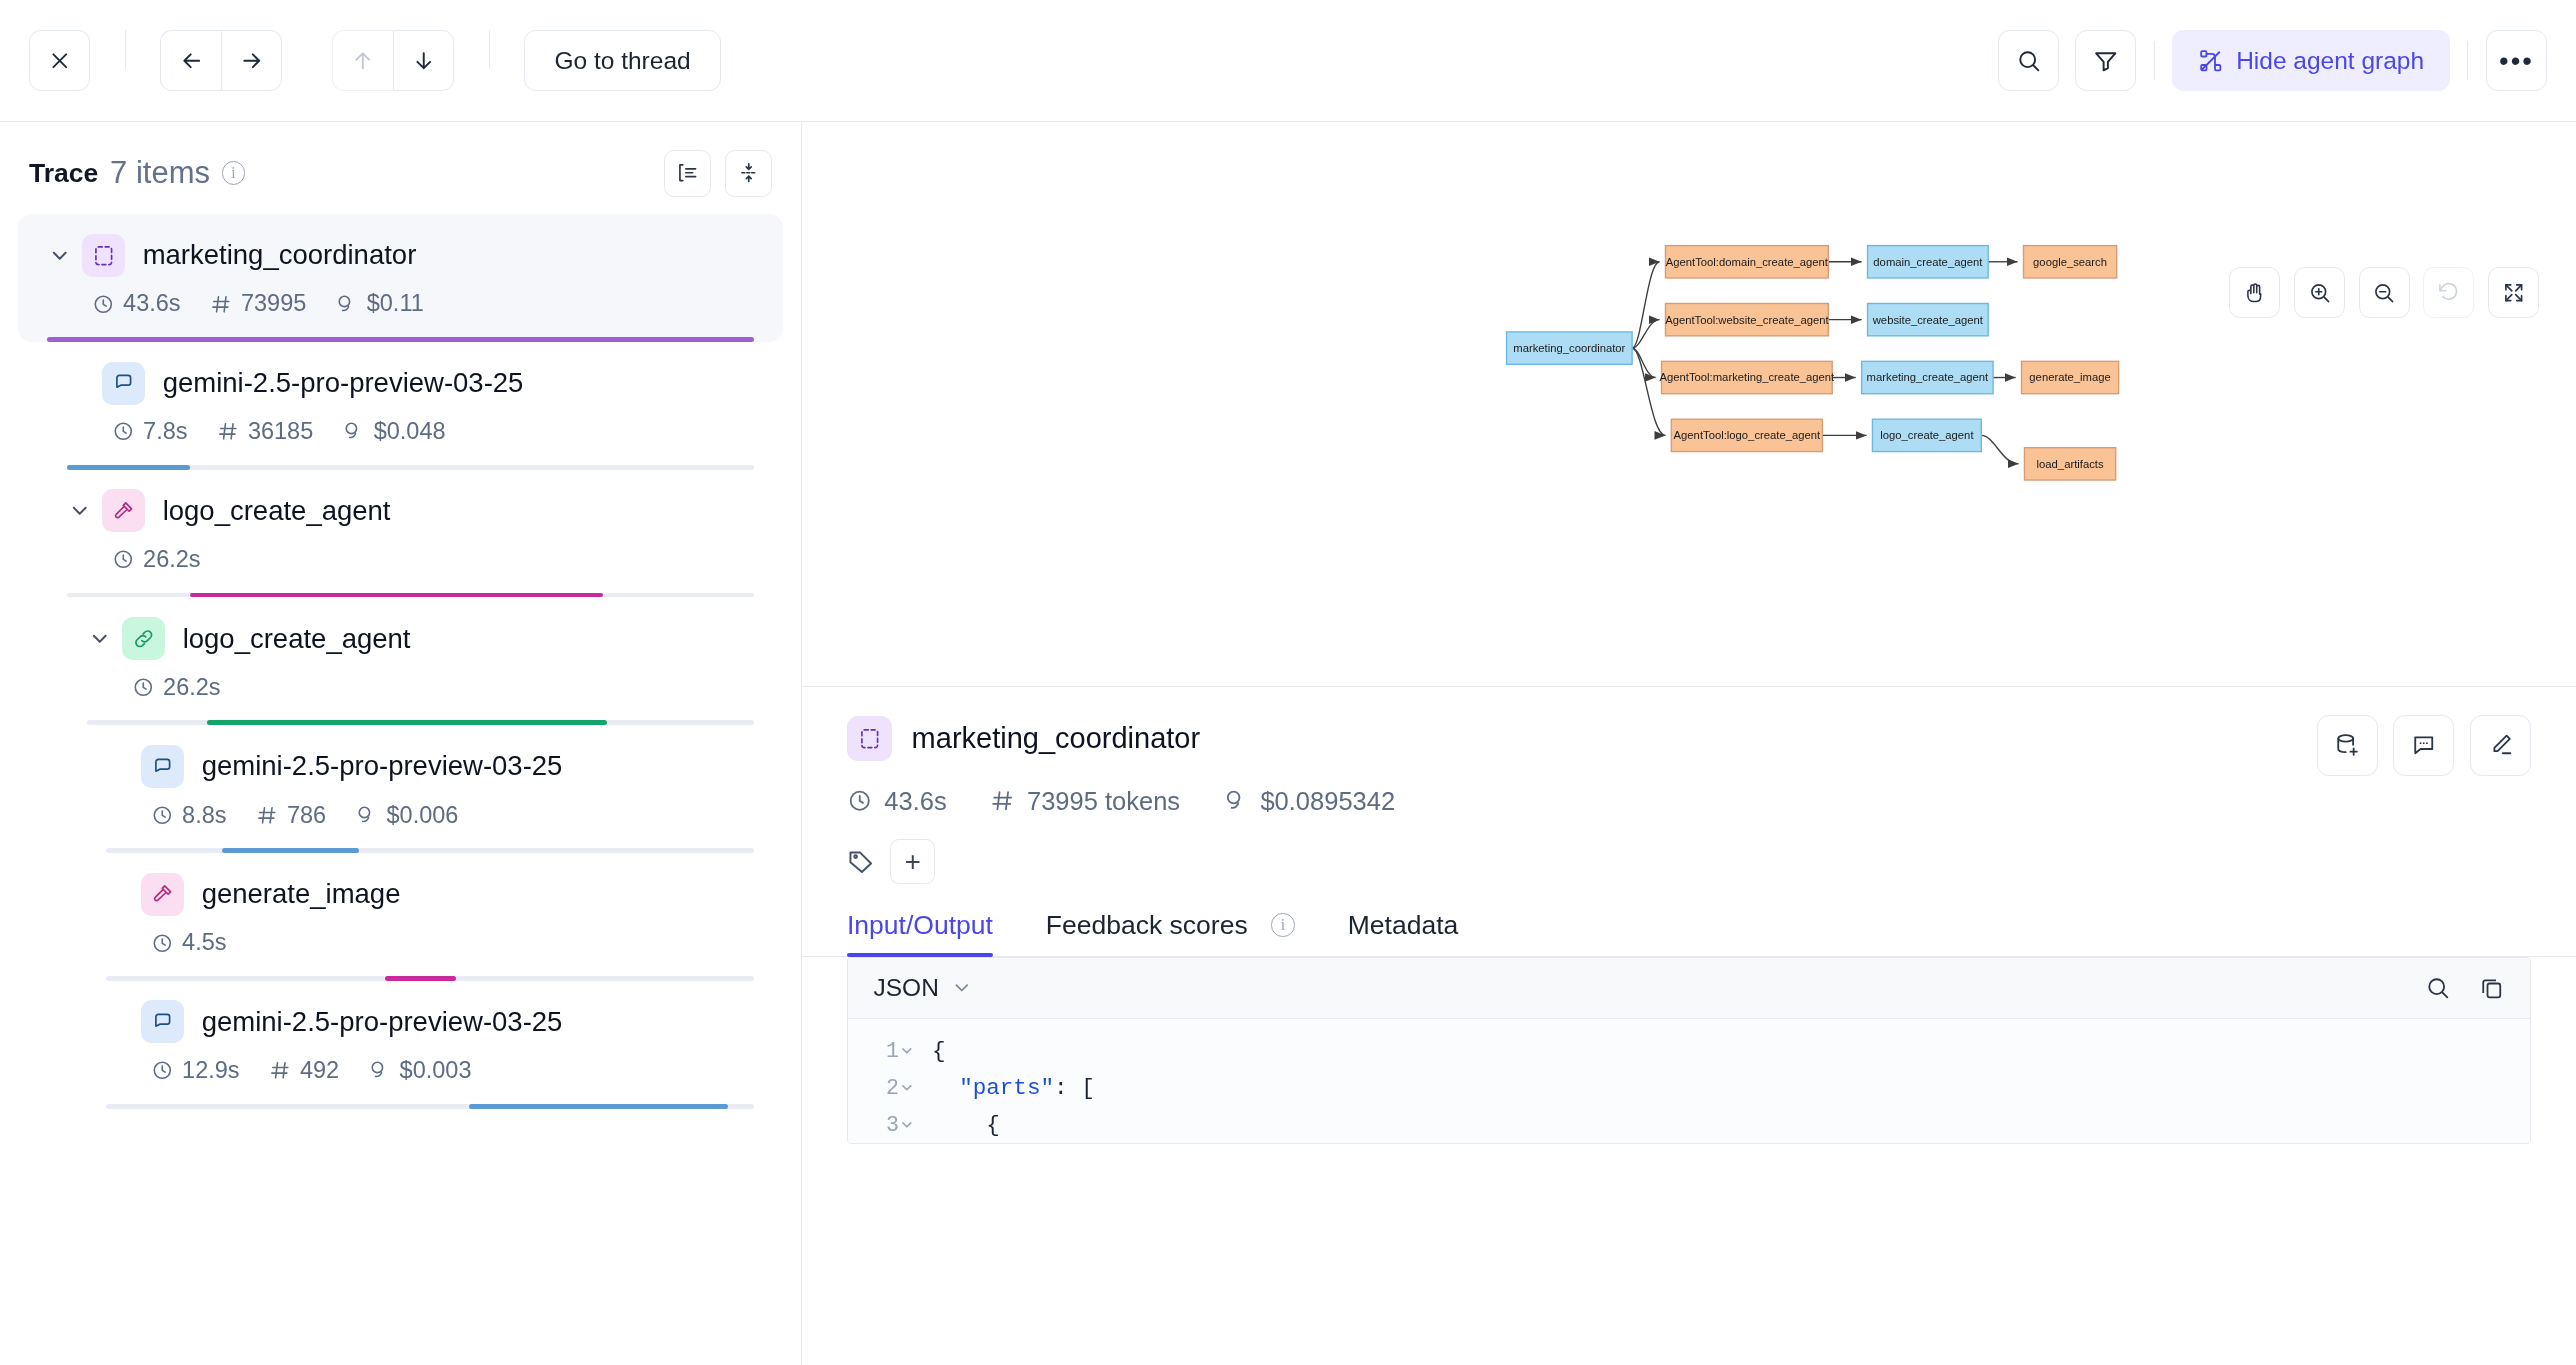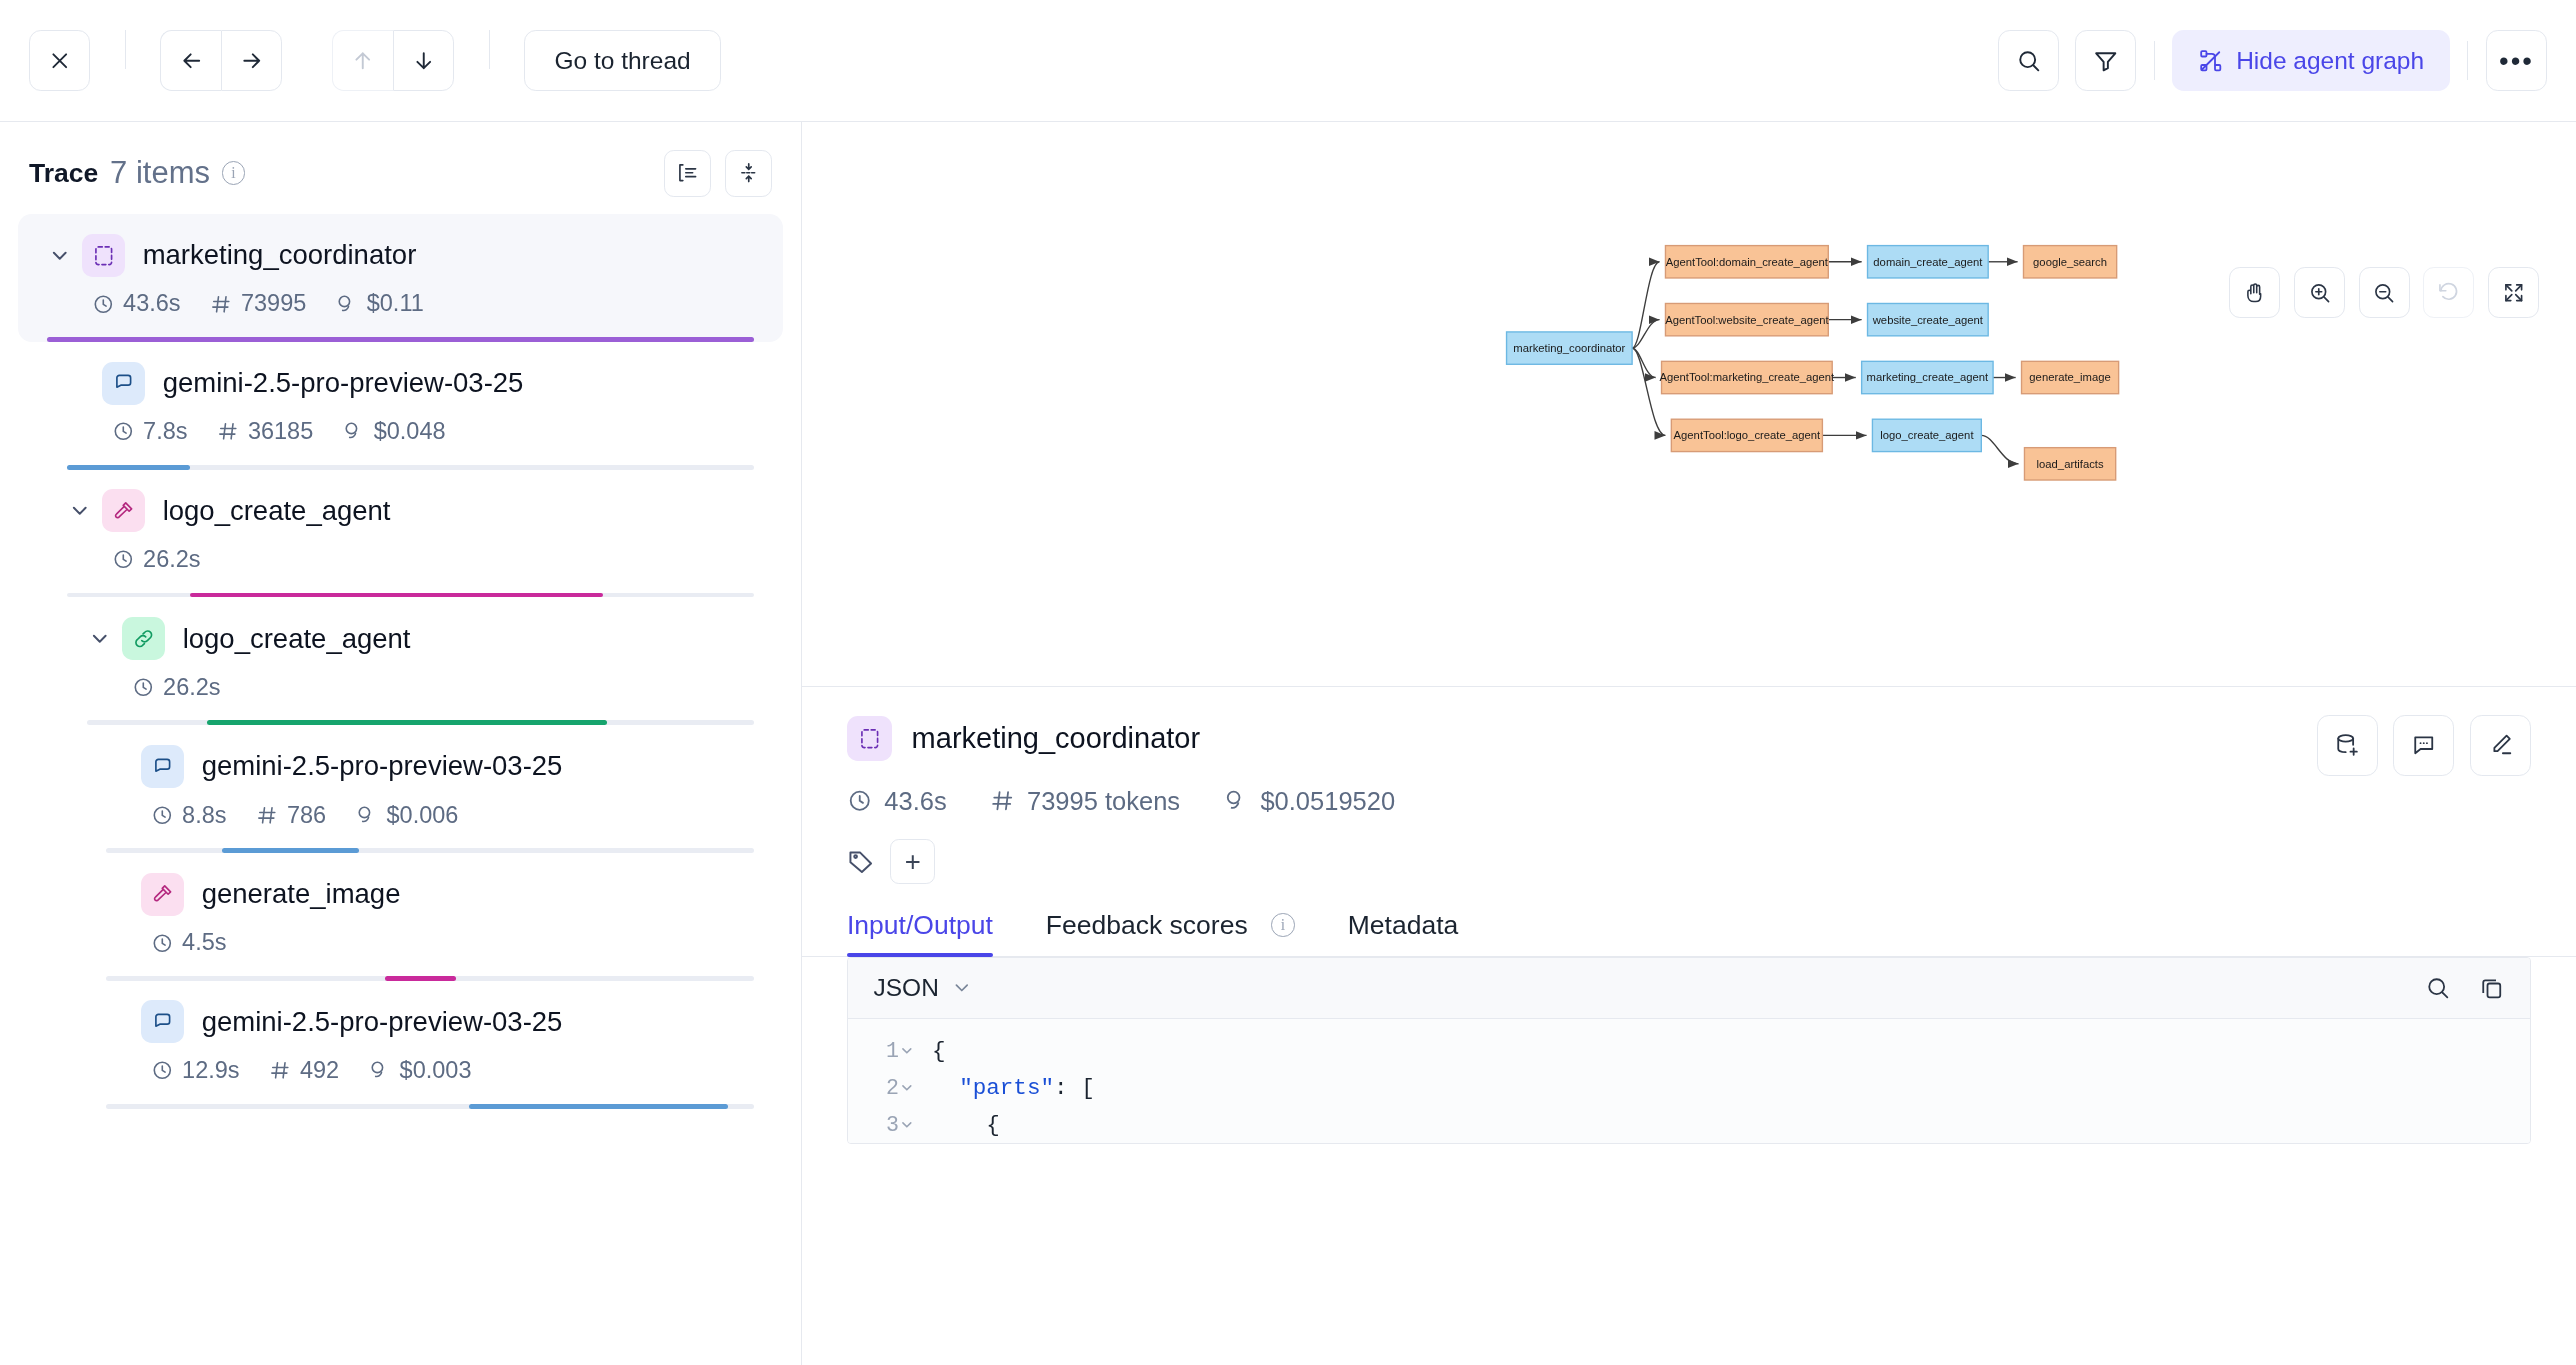--- a/index.html
+++ b/index.html
@@ -734,21 +734,21 @@
             </span>
             <span>73995 tokens</span>
           </span>
           <span class="meta-item">
             <span>
               <svg width="25.5" height="25.5" viewBox="0 0 24 24" fill="none" stroke="currentColor" stroke-width="1.7">
                   <circle cx="10" cy="9" r="5.5"></circle>
                   <path d="M14.5 13.5a5.5 5.5 0 0 1-7 4.9"></path>
                 </svg>
             </span>
-            <span>$0.0519520</span>
+            <span>$0.0895342</span>
           </span>
         </div>
 
         <div class="tag-row">
           <span>
             <svg width="27.5" height="27.5" viewBox="0 0 24 24" fill="none" stroke="currentColor" stroke-width="1.7" stroke-linejoin="round">
                 <path d="M3 12.5V4h8.5L21 13.5 13 21z"></path>
                 <circle cx="7.5" cy="7.5" r="1.2"></circle>
               </svg>
           </span>

